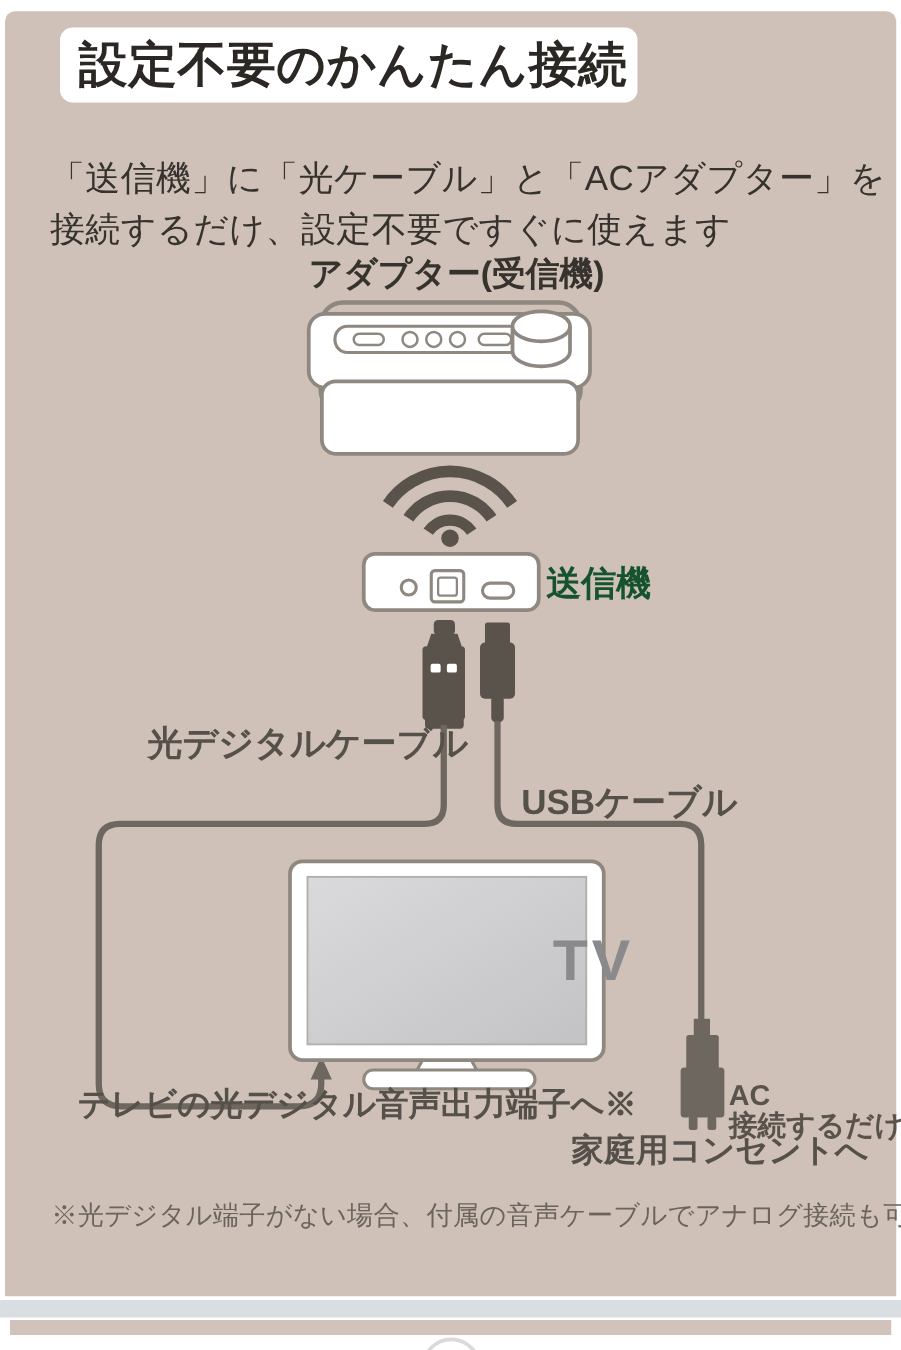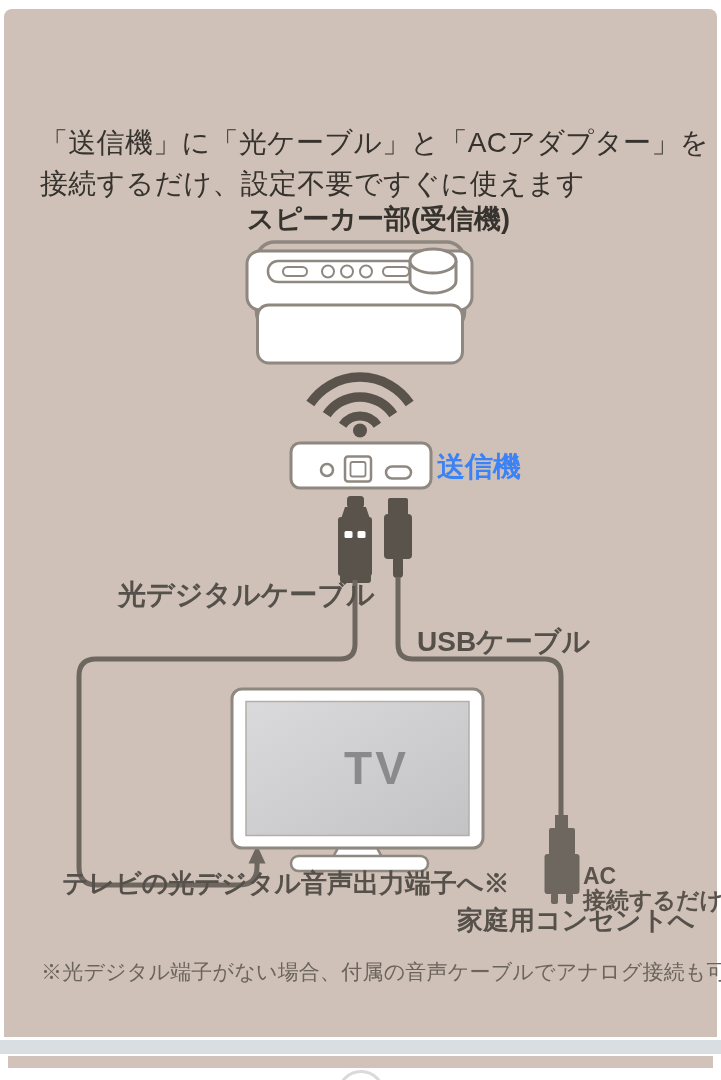--- a/index.html
+++ b/index.html
@@ -20,29 +20,29 @@
   .description{
     position:absolute;left:40px;top:99px;font-size:28px;line-height:41px;
     color:#36322d;font-weight:500;letter-spacing:0.3px;white-space:nowrap;margin-top:23px;
   }
   .speaker-label{
     position:absolute;left:247px;top:201px;font-size:27px;font-weight:bold;
     color:#36322d;white-space:nowrap;
   }
   .transmitter-label{
     position:absolute;left:437px;top:448px;font-size:28px;font-weight:bold;
-    color:#3b82f6;white-space:nowrap;
+    color:#14532d;white-space:nowrap;
   }
   .cable-label{
     position:absolute;font-size:28px;font-weight:bold;color:#55504a;white-space:nowrap;
   }
   .optical-label{left:118px;top:576px;}
   .usb-label{left:417px;top:623px;text-align:center;}
   .tv-text{
-    position:absolute;left:246px;top:741px;width:261px;text-align:center;
+    position:absolute;left:246px;top:741px;width:261px;text-align:right;
     font-size:46px;font-weight:bold;color:#8a8a8c;letter-spacing:3px;
   }
   .jack-label{
     position:absolute;font-size:26px;font-weight:bold;color:#55504a;white-space:nowrap;
   }
   .tv-jack-label{left:62px;top:866px;}
   .outlet-label{left:457px;top:903px;}
   .ac-label{
     position:absolute;left:583px;top:864px;font-size:23px;font-weight:bold;
     line-height:24px;color:#5a534c;white-space:nowrap;
@@ -131,27 +131,28 @@
 
     <g fill="#6e6760">
       <rect x="555" y="815" width="13" height="15"></rect>
       <rect x="549" y="828" width="26" height="28" rx="2"></rect>
       <rect x="544.5" y="854" width="35" height="40" rx="3"></rect>
       <rect x="551" y="893" width="7" height="11" rx="2"></rect>
       <rect x="566" y="893" width="7" height="11" rx="2"></rect>
     </g>
   </svg>
 
+  <div class="title-box">設定不要のかんたん接続</div>
 
   <div class="description">
     <div>「送信機」に「光ケーブル」と「ACアダプター」を</div>
     <div>接続するだけ、設定不要ですぐに使えます</div>
   </div>
 
-  <div class="speaker-label">スピーカー部(受信機)</div>
+  <div class="speaker-label">アダプター(受信機)</div>
 
   <div class="transmitter-label">送信機</div>
 
   <div class="cable-label optical-label">光デジタルケーブル</div>
   <div class="cable-label usb-label">USBケーブル</div>
 
   <div class="tv-text">TV</div>
 
   <div class="ac-label">
     <div>AC</div>

